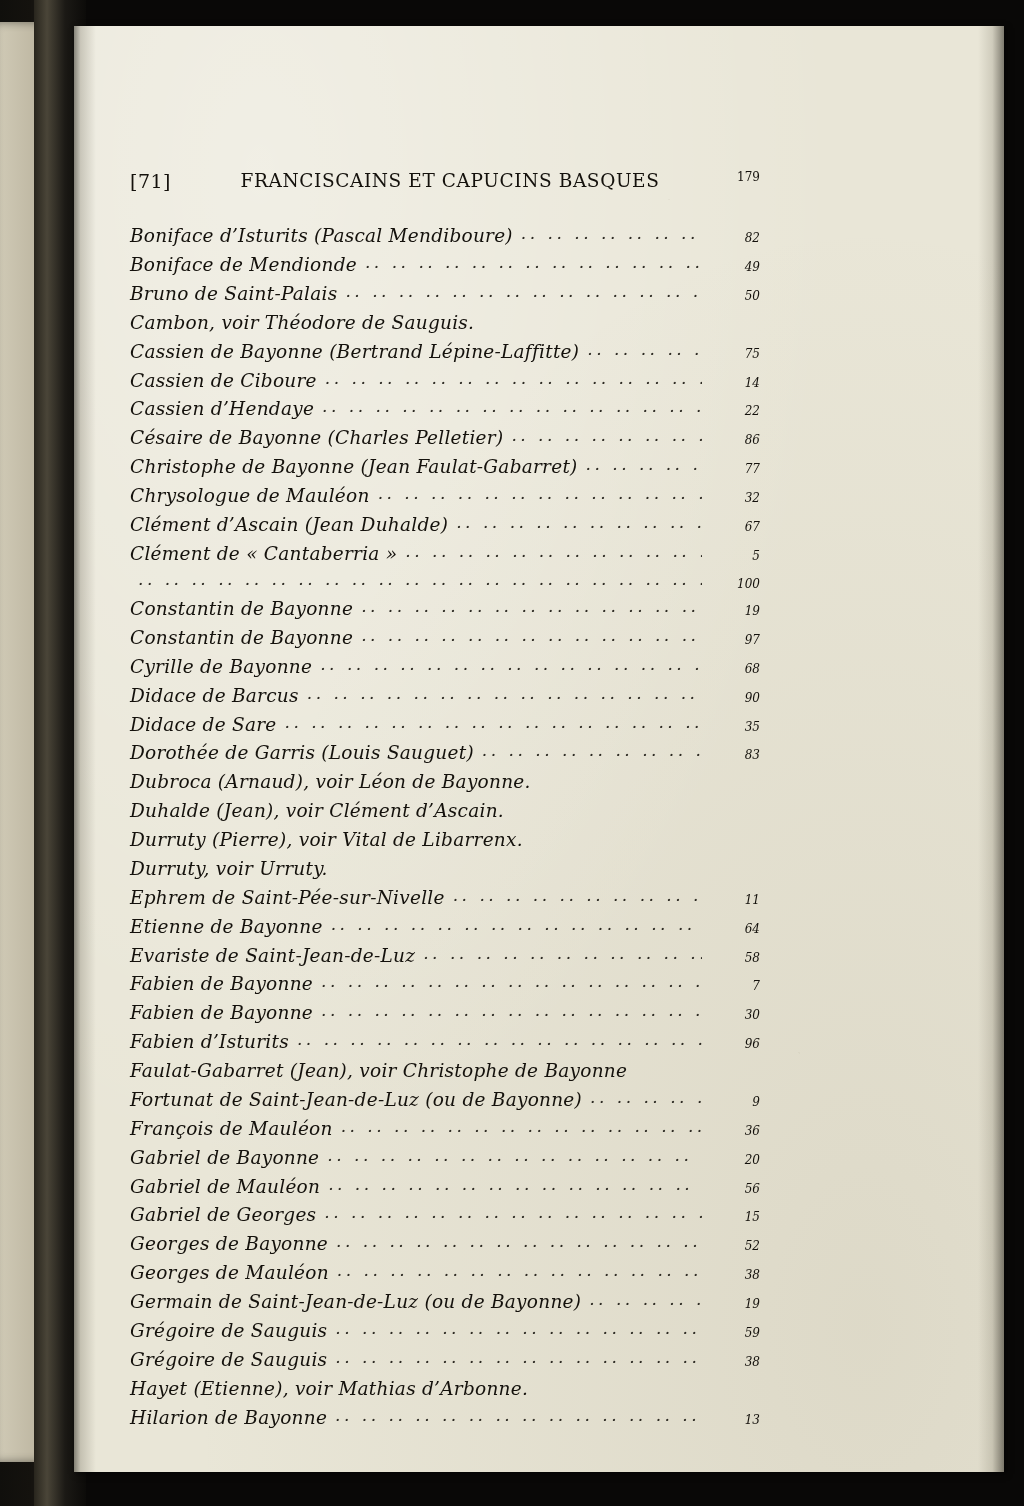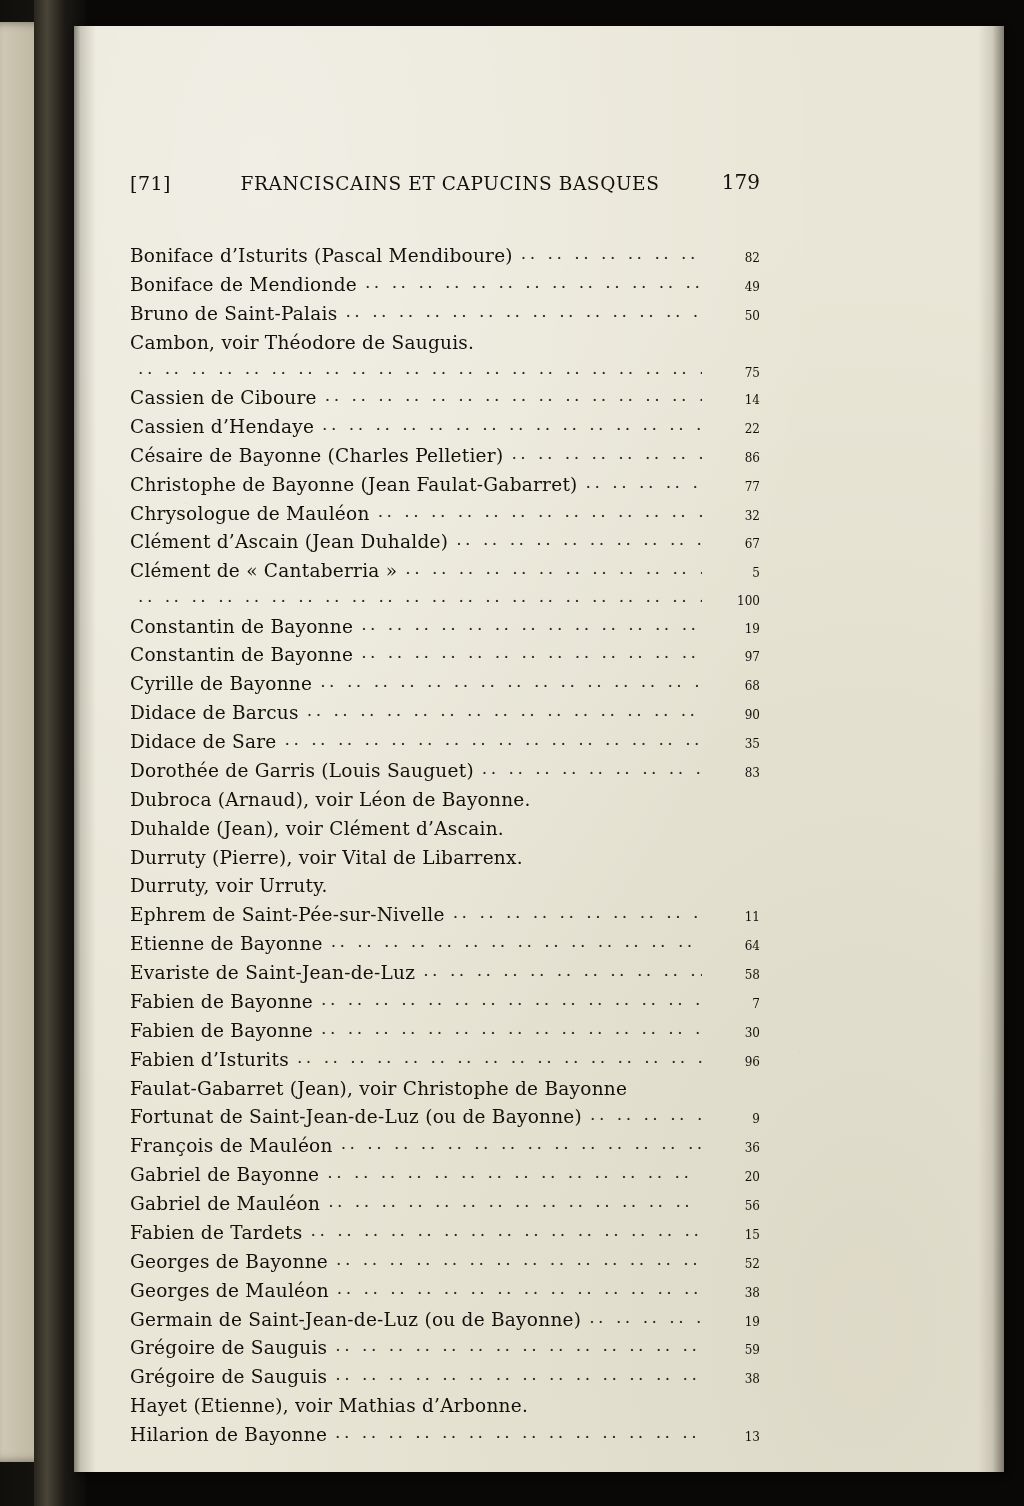--- a/index.html
+++ b/index.html
@@ -76,46 +76,47 @@
     position: absolute;
     left: 130px;
     top: 170px;
     width: 630px;
     color: #14110c;
   }
 
   
   .runhead {
     display: flex;
-    align-items: flex-end;
+    align-items: flex-start;
     width: 630px;
-    margin-bottom: 48px;
+    margin-bottom: 30px;
   }
   .folio-left {
     font-size: 19px;
     letter-spacing: 0.5px;
     width: 96px;
   }
   .runhead-title {
     flex: 1;
     text-align: center;
     font-size: 18.5px;
     letter-spacing: 0.6px;
     white-space: nowrap;
   }
   .folio-right {
     width: 86px;
     text-align: right;
-    font-size: 20px;
+    font-size: 12px;
   }
 
   ul.index {
     list-style: none;
     margin: 0;
     padding: 0;
+    font-style: italic;
   }
   li.entry {
     display: flex;
     align-items: baseline;
     font-size: 18.5px;
     line-height: 1.0;
     padding: 5.2px 0 5.2px 0;
     white-space: nowrap;
   }
   li.entry .label {
@@ -188,20 +189,21 @@
           <span class="leaders">.. .. .. .. .. .. .. .. .. .. .. .. .. .. .. .. .. .. .. .. .. .. .. .. .. .. .. .. ..</span>
           <span class="page">49</span>
         </li>
         <li class="entry">
           <span class="label">Bruno  de  Saint-Palais</span>
           <span class="leaders">.. .. .. .. .. .. .. .. .. .. .. .. .. .. .. .. .. .. .. .. .. .. .. .. .. .. .. .. ..</span>
           <span class="page">50</span>
         </li>
         <li class="entry noleader"><span class="label">Cambon, voir Théodore  de  Sauguis.</span></li>
         <li class="entry">
+          <span class="label">Cassien de Bayonne  (Bertrand  Lépine-Laffitte)</span>
           <span class="leaders">.. .. .. .. .. .. .. .. .. .. .. .. .. .. .. .. .. .. .. .. .. .. .. .. .. .. .. .. ..</span>
           <span class="page">75</span>
         </li>
         <li class="entry">
           <span class="label">Cassien de Ciboure</span>
           <span class="leaders">.. .. .. .. .. .. .. .. .. .. .. .. .. .. .. .. .. .. .. .. .. .. .. .. .. .. .. .. ..</span>
           <span class="page">14</span>
         </li>
         <li class="entry">
           <span class="label">Cassien d’Hendaye</span>
@@ -316,21 +318,21 @@
           <span class="label">Gabriel  de  Bayonne</span>
           <span class="leaders">.. .. .. .. .. .. .. .. .. .. .. .. .. .. .. .. .. .. .. .. .. .. .. .. .. .. .. .. ..</span>
           <span class="page">20</span>
         </li>
         <li class="entry">
           <span class="label">Gabriel de Mauléon</span>
           <span class="leaders">.. .. .. .. .. .. .. .. .. .. .. .. .. .. .. .. .. .. .. .. .. .. .. .. .. .. .. .. ..</span>
           <span class="page">56</span>
         </li>
         <li class="entry">
-          <span class="label">Fabien de Tardets</span>
+          <span class="label">Gabriel de Georges</span>
           <span class="leaders">.. .. .. .. .. .. .. .. .. .. .. .. .. .. .. .. .. .. .. .. .. .. .. .. .. .. .. .. ..</span>
           <span class="page">15</span>
         </li>
         <li class="entry">
           <span class="label">Georges de Bayonne</span>
           <span class="leaders">.. .. .. .. .. .. .. .. .. .. .. .. .. .. .. .. .. .. .. .. .. .. .. .. .. .. .. .. ..</span>
           <span class="page">52</span>
         </li>
         <li class="entry">
           <span class="label">Georges de Mauléon</span>

